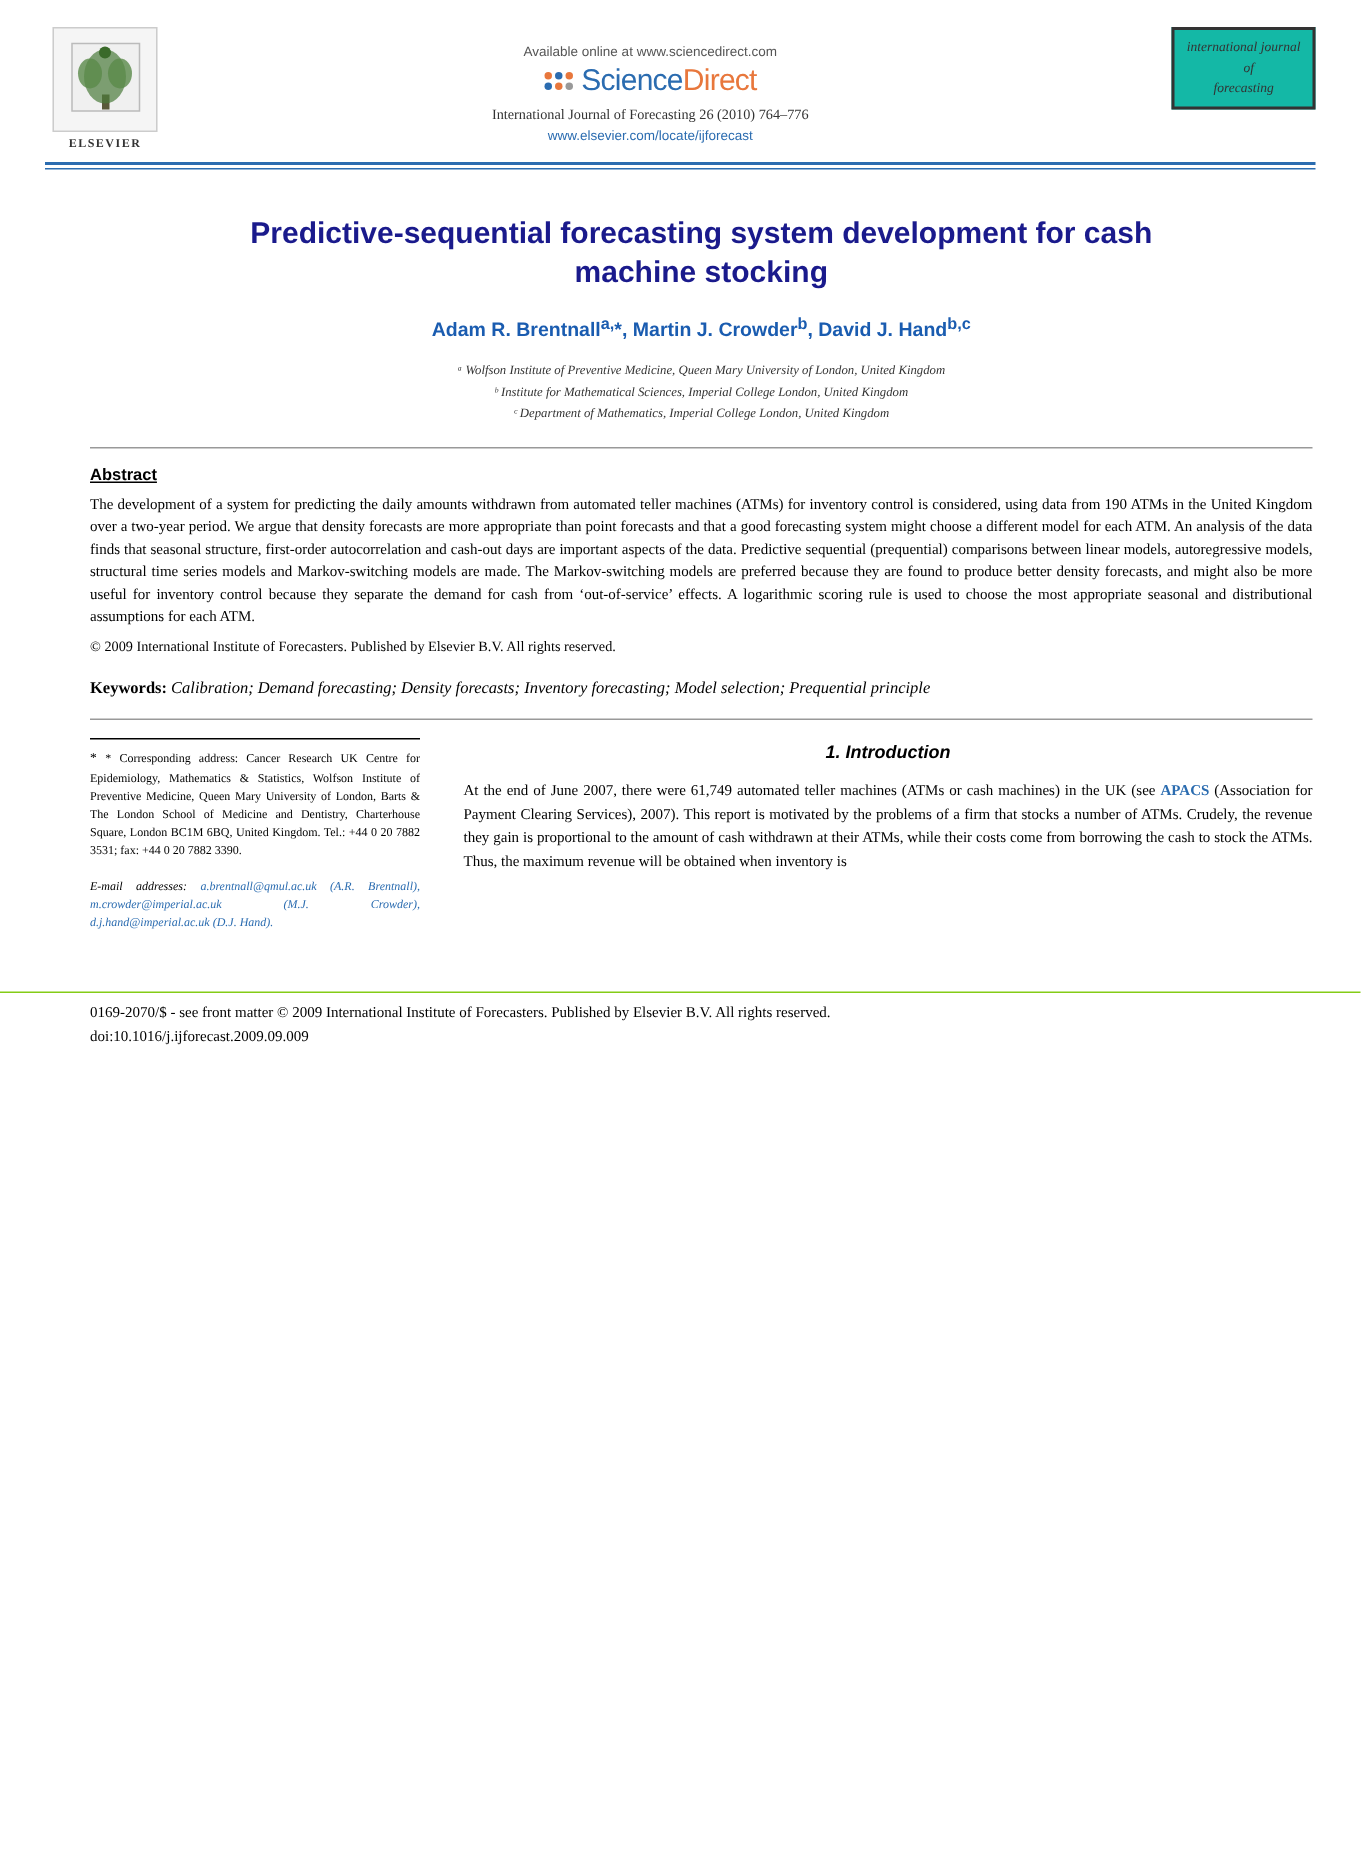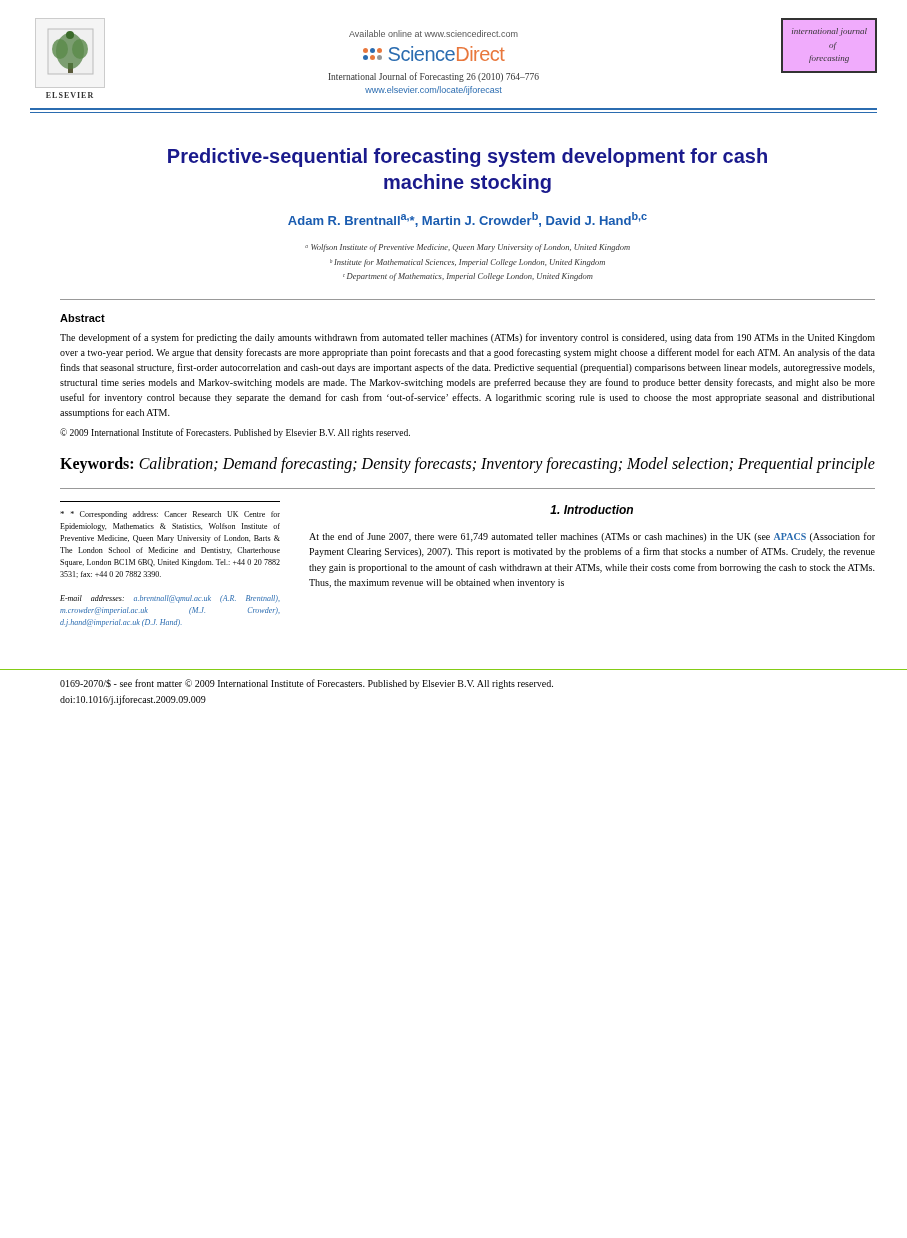--- a/index.html
+++ b/index.html
@@ -137,21 +137,21 @@
 
     .ijf-logo {
       border: 2px solid #333;
       padding: 5px 8px;
       font-style: italic;
       font-family: 'Times New Roman', serif;
       font-size: 10px;
       line-height: 1.4;
       color: #333;
       text-align: center;
-      background: #f0abfc;
+      background: #14b8a6;
     }
 
     .header-divider {
       height: 2px;
       background: #2b6cb0;
       margin: 8px 30px 0 30px;
     }
 
     .header-sub-divider {
       height: 1px;
@@ -200,41 +200,42 @@
 
     .abstract-section {
       margin-bottom: 12px;
     }
 
     .abstract-title {
       font-size: 11px;
       font-weight: bold;
       font-family: Arial, sans-serif;
       margin-bottom: 6px;
+      text-decoration: underline;
     }
 
     .abstract-text {
       font-size: 10px;
       line-height: 1.5;
       text-align: justify;
       color: #000;
     }
 
     .copyright-line {
       font-size: 9.5px;
       margin-top: 6px;
       color: #000;
     }
 
     .keywords-section {
       margin-top: 8px;
     }
 
     .keywords-text {
-      font-size: 16px;
+      font-size: 11px;
       line-height: 1.5;
       font-style: italic;
     }
 
     .keywords-text .kw-label {
       font-weight: bold;
       font-style: normal;
     }
 
     

